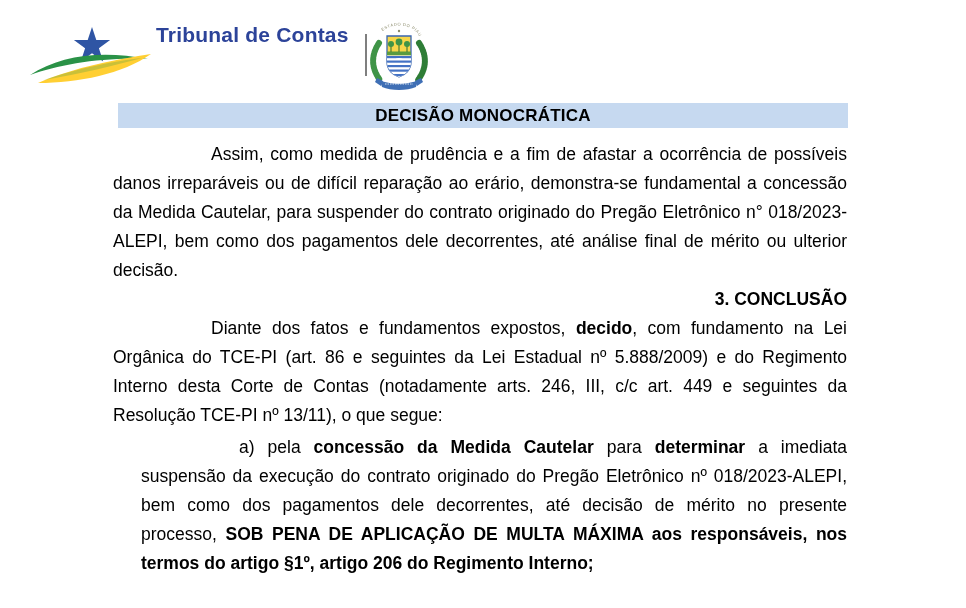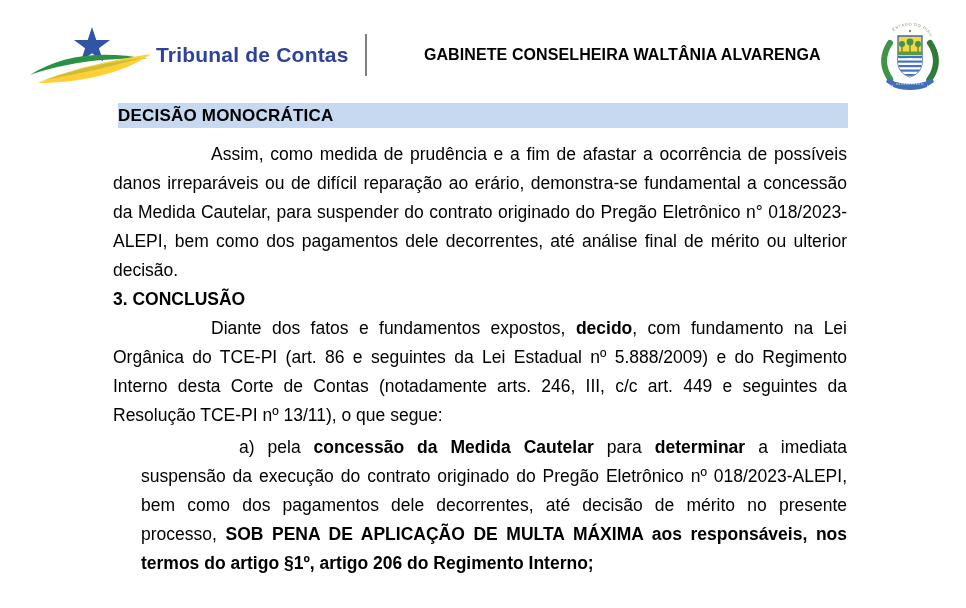--- a/index.html
+++ b/index.html
@@ -5,48 +5,48 @@
   html, body { margin:0; padding:0; background:#ffffff; }
   .page {
     position:relative; width:966px; height:608px; background:#ffffff;
     font-family:"Liberation Sans", sans-serif; color:#000; overflow:hidden;
   }
   
   .header {
     display:flex; align-items:center;
     height:100px; padding:10px 24px 0 30px; box-sizing:border-box;
   }
-  .logo { display:flex; align-items:center; flex:0 0 auto; }
+  .logo { display:flex; align-items:flex-start; flex:0 0 auto; }
   .logo-mark svg { display:block; }
   .wordmark {
     margin-left:4px; color:#2c4399; font-weight:bold;
     font-size:21px; line-height:22px; letter-spacing:0.2px; white-space:nowrap;
   }
   .divider { width:2px; height:42px; background:#7f7f7f; margin-left:16px; flex:0 0 auto; }
   .office {
     flex:1 1 auto; text-align:center; font-weight:bold;
     font-size:16px; letter-spacing:0.1px; white-space:nowrap; padding:0 8px;
   }
   .crest { flex:0 0 auto; }
   .crest svg { display:block; }
   
   .title-bar {
     width:730px; height:25px; margin:3px 0 0 118px;
-    background:#c6d9f0; text-align:left;
+    background:#c6d9f0; text-align:center;
     font-weight:bold; font-size:17px; line-height:25px; letter-spacing:0.2px;
   }
   
   .content {
     width:734px; margin:12px 0 0 113px;
     font-size:17.5px; line-height:29px; text-align:justify;
   }
   .content p { margin:0; text-indent:98px; }
   .content p.p3 { margin-top:3px;margin-left:28px; }
   .content h2 {
-    margin:0; font-size:17.5px; line-height:29px; font-weight:bold; text-align:left;
+    margin:0; font-size:17.5px; line-height:29px; font-weight:bold; text-align:right;
   }
   b { font-weight:bold; }
 </style>
 </head>
 <body>
 
 <div class="page">
 
   <div class="header">
 
@@ -59,21 +59,20 @@
           <path d="M14,56 C48,44 86,37 112,34 C86,41 50,50 14,56 Z" fill="#2a9247" opacity="0.25"></path>
         </svg>
       </div>
       <div class="wordmark">
         <div>Tribunal de Contas</div>
       </div>
     </div>
 
     <div class="divider"></div>
 
-    <div class="office">GABINETE CONSELHEIRA WALTÂNIA ALVARENGA</div>
 
     <div class="crest">
       <svg width="64" height="74" viewBox="0 0 64 74" aria-hidden="true">
         <defs>
           <path id="crestArc" d="M12,18 A21,15 0 0 1 52,18"></path>
           <clipPath id="shieldClip">
             <path d="M20,18 h24 v26 c0,8 -6,13 -12,15 c-6,-2 -12,-7 -12,-15 z"></path>
           </clipPath>
         </defs>
 

